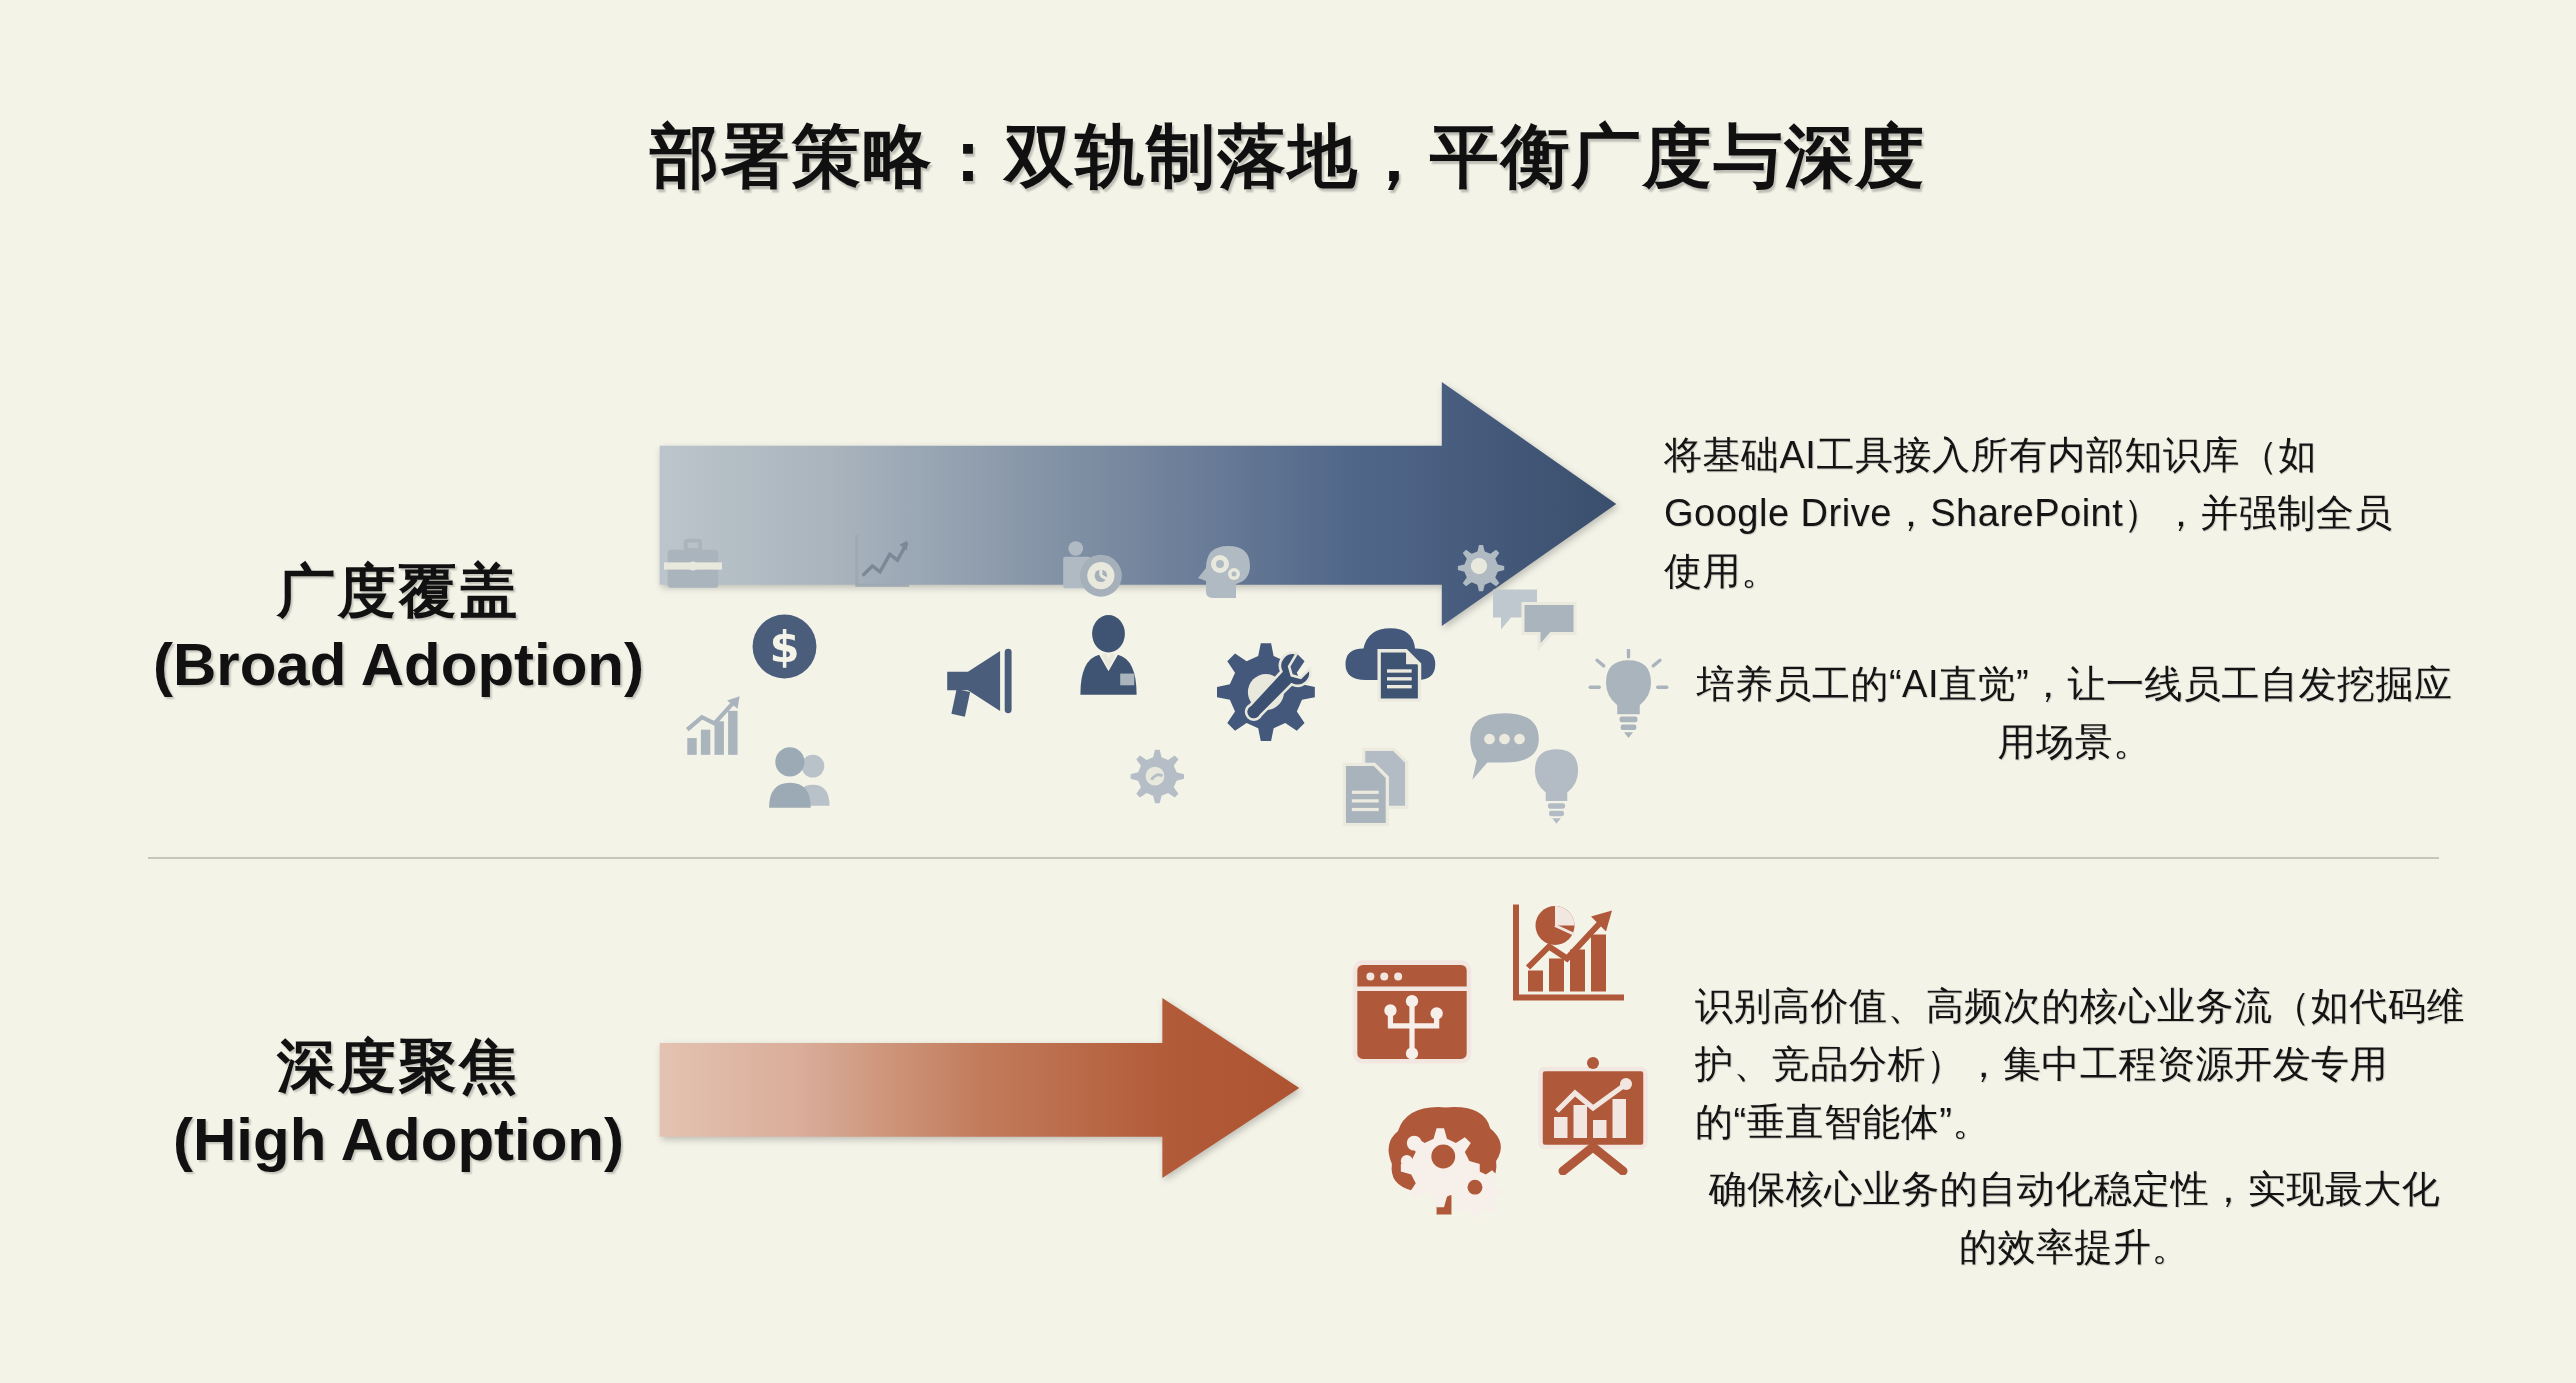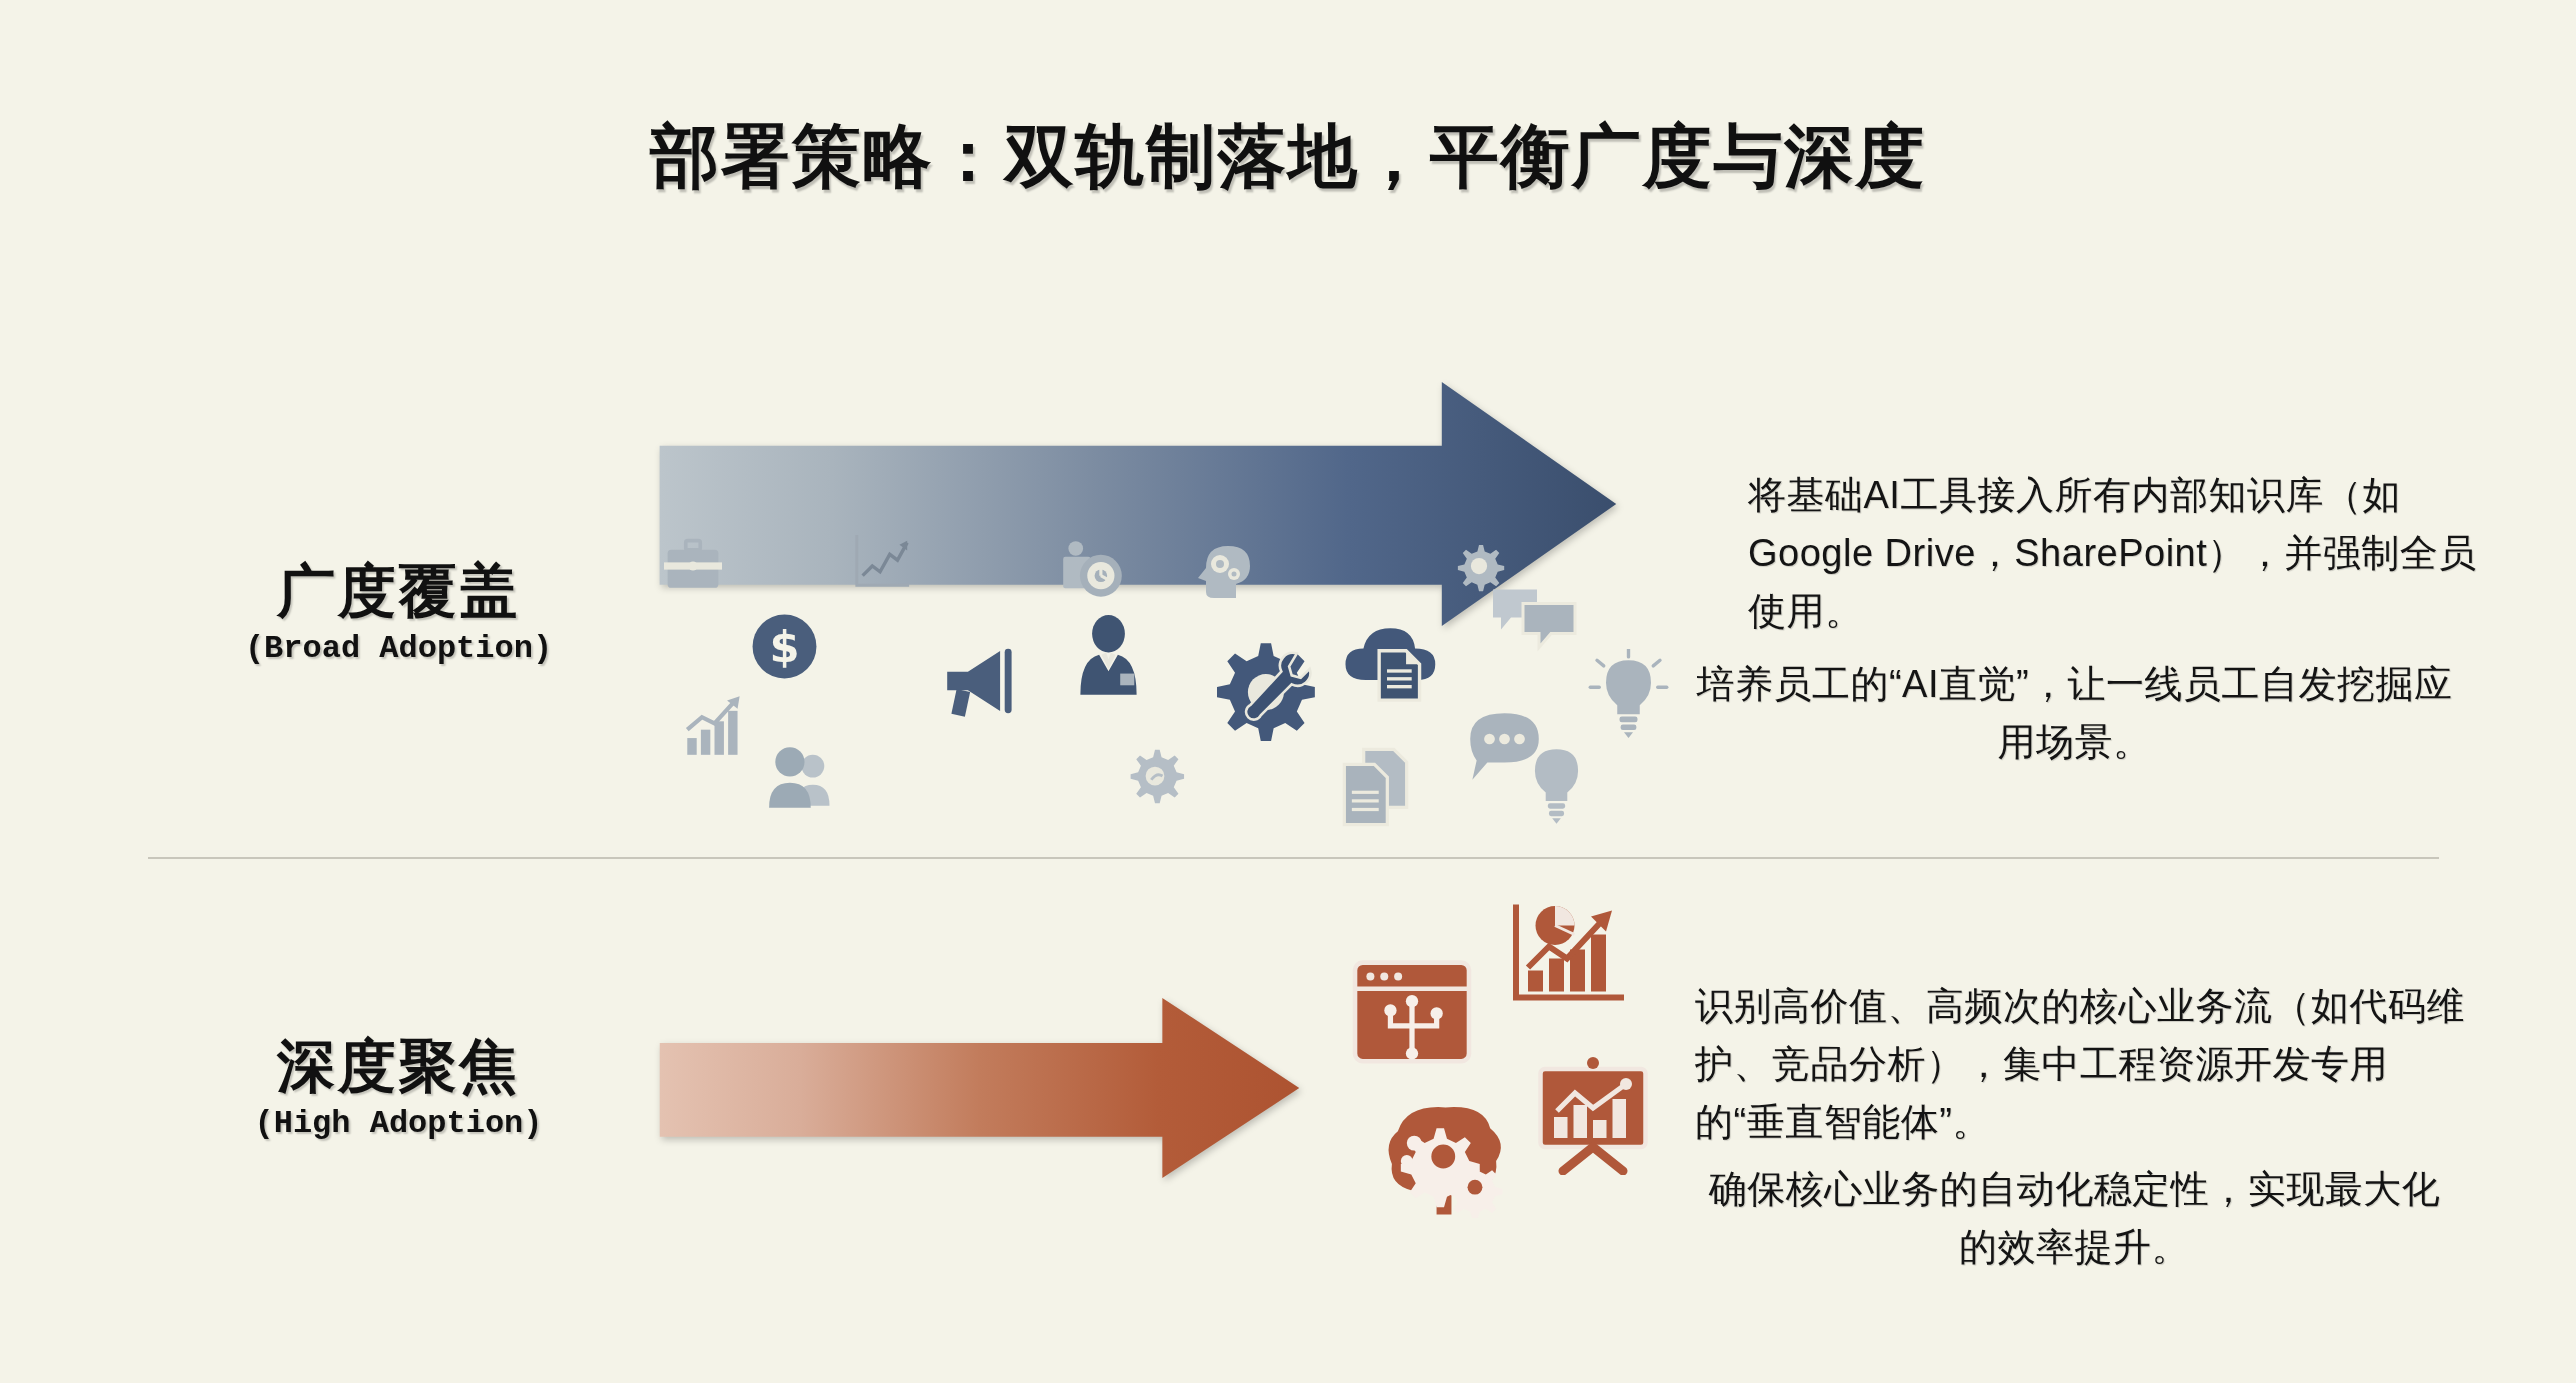--- a/index.html
+++ b/index.html
@@ -47,26 +47,25 @@
   }
   .row-label .cn {
     display:block;
     font-size:58px;
     font-weight:bold;
     letter-spacing:2.8px;
     text-shadow:1.9px 1.9px 1.9px rgba(0,0,0,0.20);
   }
   .row-label .en {
     display:block;
-    font-size:32px;
+    font-size:60px;
     font-weight:bold;
     letter-spacing:0px;
     margin-top:5.6px;
     text-shadow:1.9px 1.9px 1.9px rgba(0,0,0,0.20);
-    font-family:Liberation Mono, monospace;
   }
   #label-broad { left:150px; top:521px; width:497px;margin-top:36px; }
   #label-deep  { left:150px; top:1024px; width:497px;margin-top:8px; }
 
   
   .arrow-wrap { position:absolute; }
   #arrow-broad { left:654px; top:382px; width:966px; height:244px; }
   #arrow-deep  { left:656px; top:996px; width:647px; height:184px; }
   .arrow-wrap svg { display:block; width:100%; height:100%;
      filter:drop-shadow(2.8px 3.7px 3.7px rgba(0,0,0,0.22)); }
@@ -81,21 +80,21 @@
   
   .body-text {
     position:absolute;
     font-size:38px;
     line-height:1.52;
     color:#141414;
     font-weight:500;
     letter-spacing:0.5px;
     text-shadow:0.9px 0.9px 0.9px rgba(0,0,0,0.16);
   }
-  #para-1 { left:1748px; top:427px; width:759px;margin-top:40px; }
+  #para-1 { left:1664px; top:427px; width:759px; }
   #para-2 { left:1695px; top:656px; width:759px;text-align:center; }
   #para-3 { left:1695px; top:933px; width:778px;margin-top:45px; }
   #para-4 { left:1695px; top:1161px; width:759px;text-align:center; }
 </style>
 </head>
 <body>
 
 <div class="slide">
 
   <div class="title">部署策略：双轨制落地，平衡广度与深度</div>

